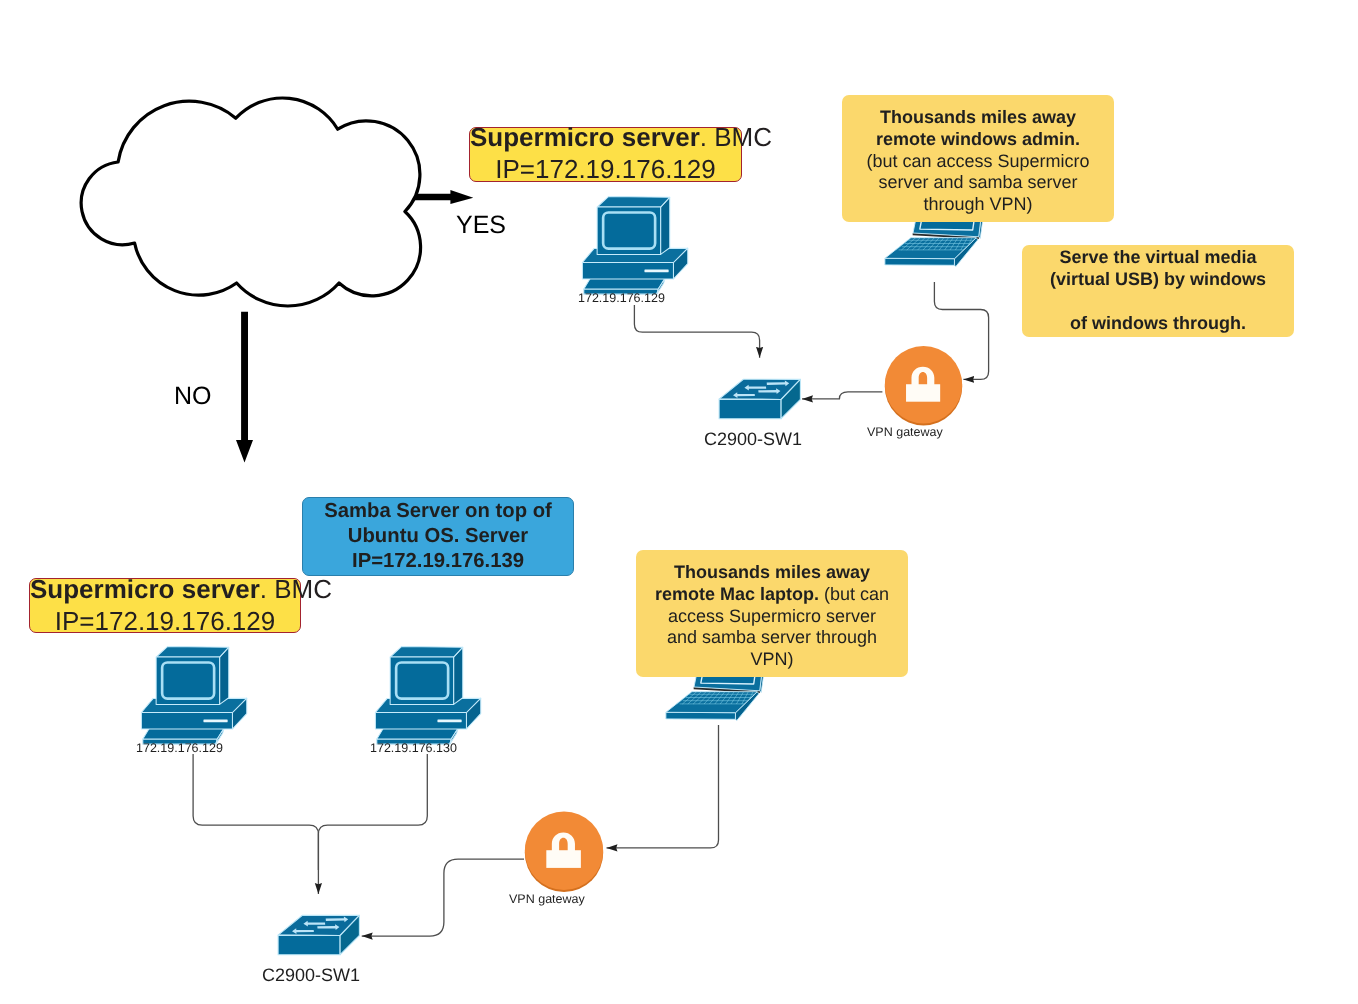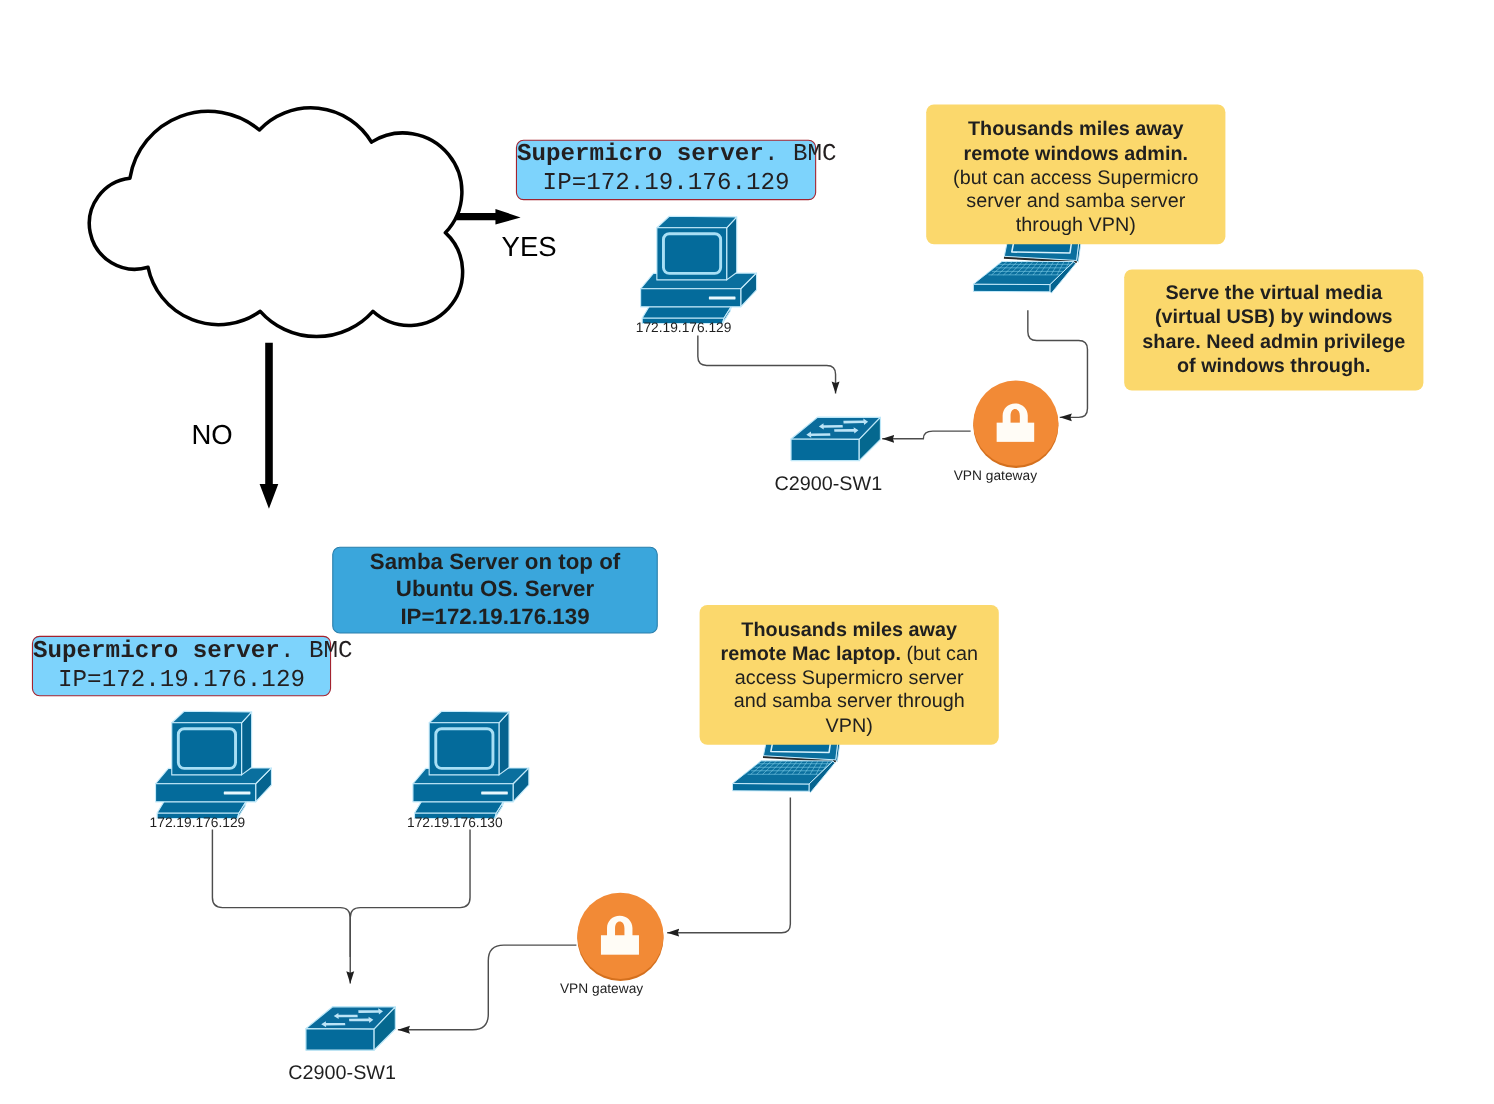--- a/index.html
+++ b/index.html
@@ -7,21 +7,21 @@
        font-family:"Liberation Sans",sans-serif;color:#1a1a1a;
        -webkit-font-smoothing:antialiased;text-rendering:geometricPrecision;}
   #stage{position:absolute;left:0;top:0;width:1358px;height:1004px;background:#fff;}
   .abs{position:absolute;}
   .note{position:absolute;box-sizing:border-box;border-radius:7px;
         display:flex;align-items:center;justify-content:center;
         text-align:center;}
   .note .txt{display:block;width:100%;padding:0;box-sizing:border-box;position:relative;top:var(--ty,0px);white-space:nowrap;}
   .note b{font-weight:bold;}
   .yellow{background:#FBD86C;color:#1f1f1f;font-size:18px;line-height:1.22;margin-top:40px;}
-  .red{background:#7dd3fc;color:#231f20;font-size:22px;line-height:1.22;border:1.1px solid #A3232F;font-family:Liberation Mono, monospace;}
+  .red{background:#fde047;color:#231f20;font-size:26px;line-height:1.22;border:1.1px solid #A3232F;}
   .blue{background:#3AA6DC;color:#1f1f1f;font-size:20.3px;line-height:1.22;border:1.1px solid #2A7FAC;}
   .devlabel{position:absolute;font-size:12.5px;color:#1f1f1f;
             white-space:nowrap;line-height:1;}
   .devlabel.bold{font-weight:normal;font-size:18px;}
   .flowlabel{position:absolute;font-size:25px;color:#000000;white-space:nowrap;line-height:1;}
   .cloudtext{position:absolute;text-align:center;font-style:italic;font-weight:bold;
              font-size:23.2px;line-height:1.19;color:#1a1a1a;white-space:nowrap;}
   svg{display:block;overflow:visible;}
 </style>
 </head>
@@ -176,30 +176,30 @@
   <div class="note yellow" style="left:842px;top:55px;width:272px;height:127px;--ty:3px;">
     <span class="txt">
       <b>Thousands miles away</b><br>
       <b>remote windows admin.</b><br>
       <span>(but can access Supermicro</span><br>
       <span>server and samba server</span><br>
       <span>through VPN)</span>
     </span>
   </div>
 
-  <div class="note yellow" style="left:1022px;top:205px;width:272px;height:110px;font-weight:bold;text-align:center;">
+  <div class="note yellow" style="left:1022px;top:205px;width:272px;height:92px;font-weight:bold;text-align:center;">
     <span class="txt">
       <span>Serve the virtual media</span><br>
       <span>(virtual USB) by windows</span><br>
-      <span>share. Need admin privilege</span><br>
+      <br>
       <span>of windows through.</span>
     </span>
   </div>
 
-  <div class="note blue" style="left:302px;top:497px;width:296px;height:79px;font-weight:bold;">
+  <div class="note blue" style="left:302px;top:497px;width:272px;height:79px;font-weight:bold;">
     <span class="txt">
       <span>Samba Server on top of</span><br>
       <span>Ubuntu OS. Server</span><br>
       <span>IP=172.19.176.139</span>
     </span>
   </div>
 
   <div class="note red" style="left:29px;top:578px;width:272px;height:55px;">
     <span class="txt">
       <span><b>Supermicro server</b><span>. BMC</span></span><br>

